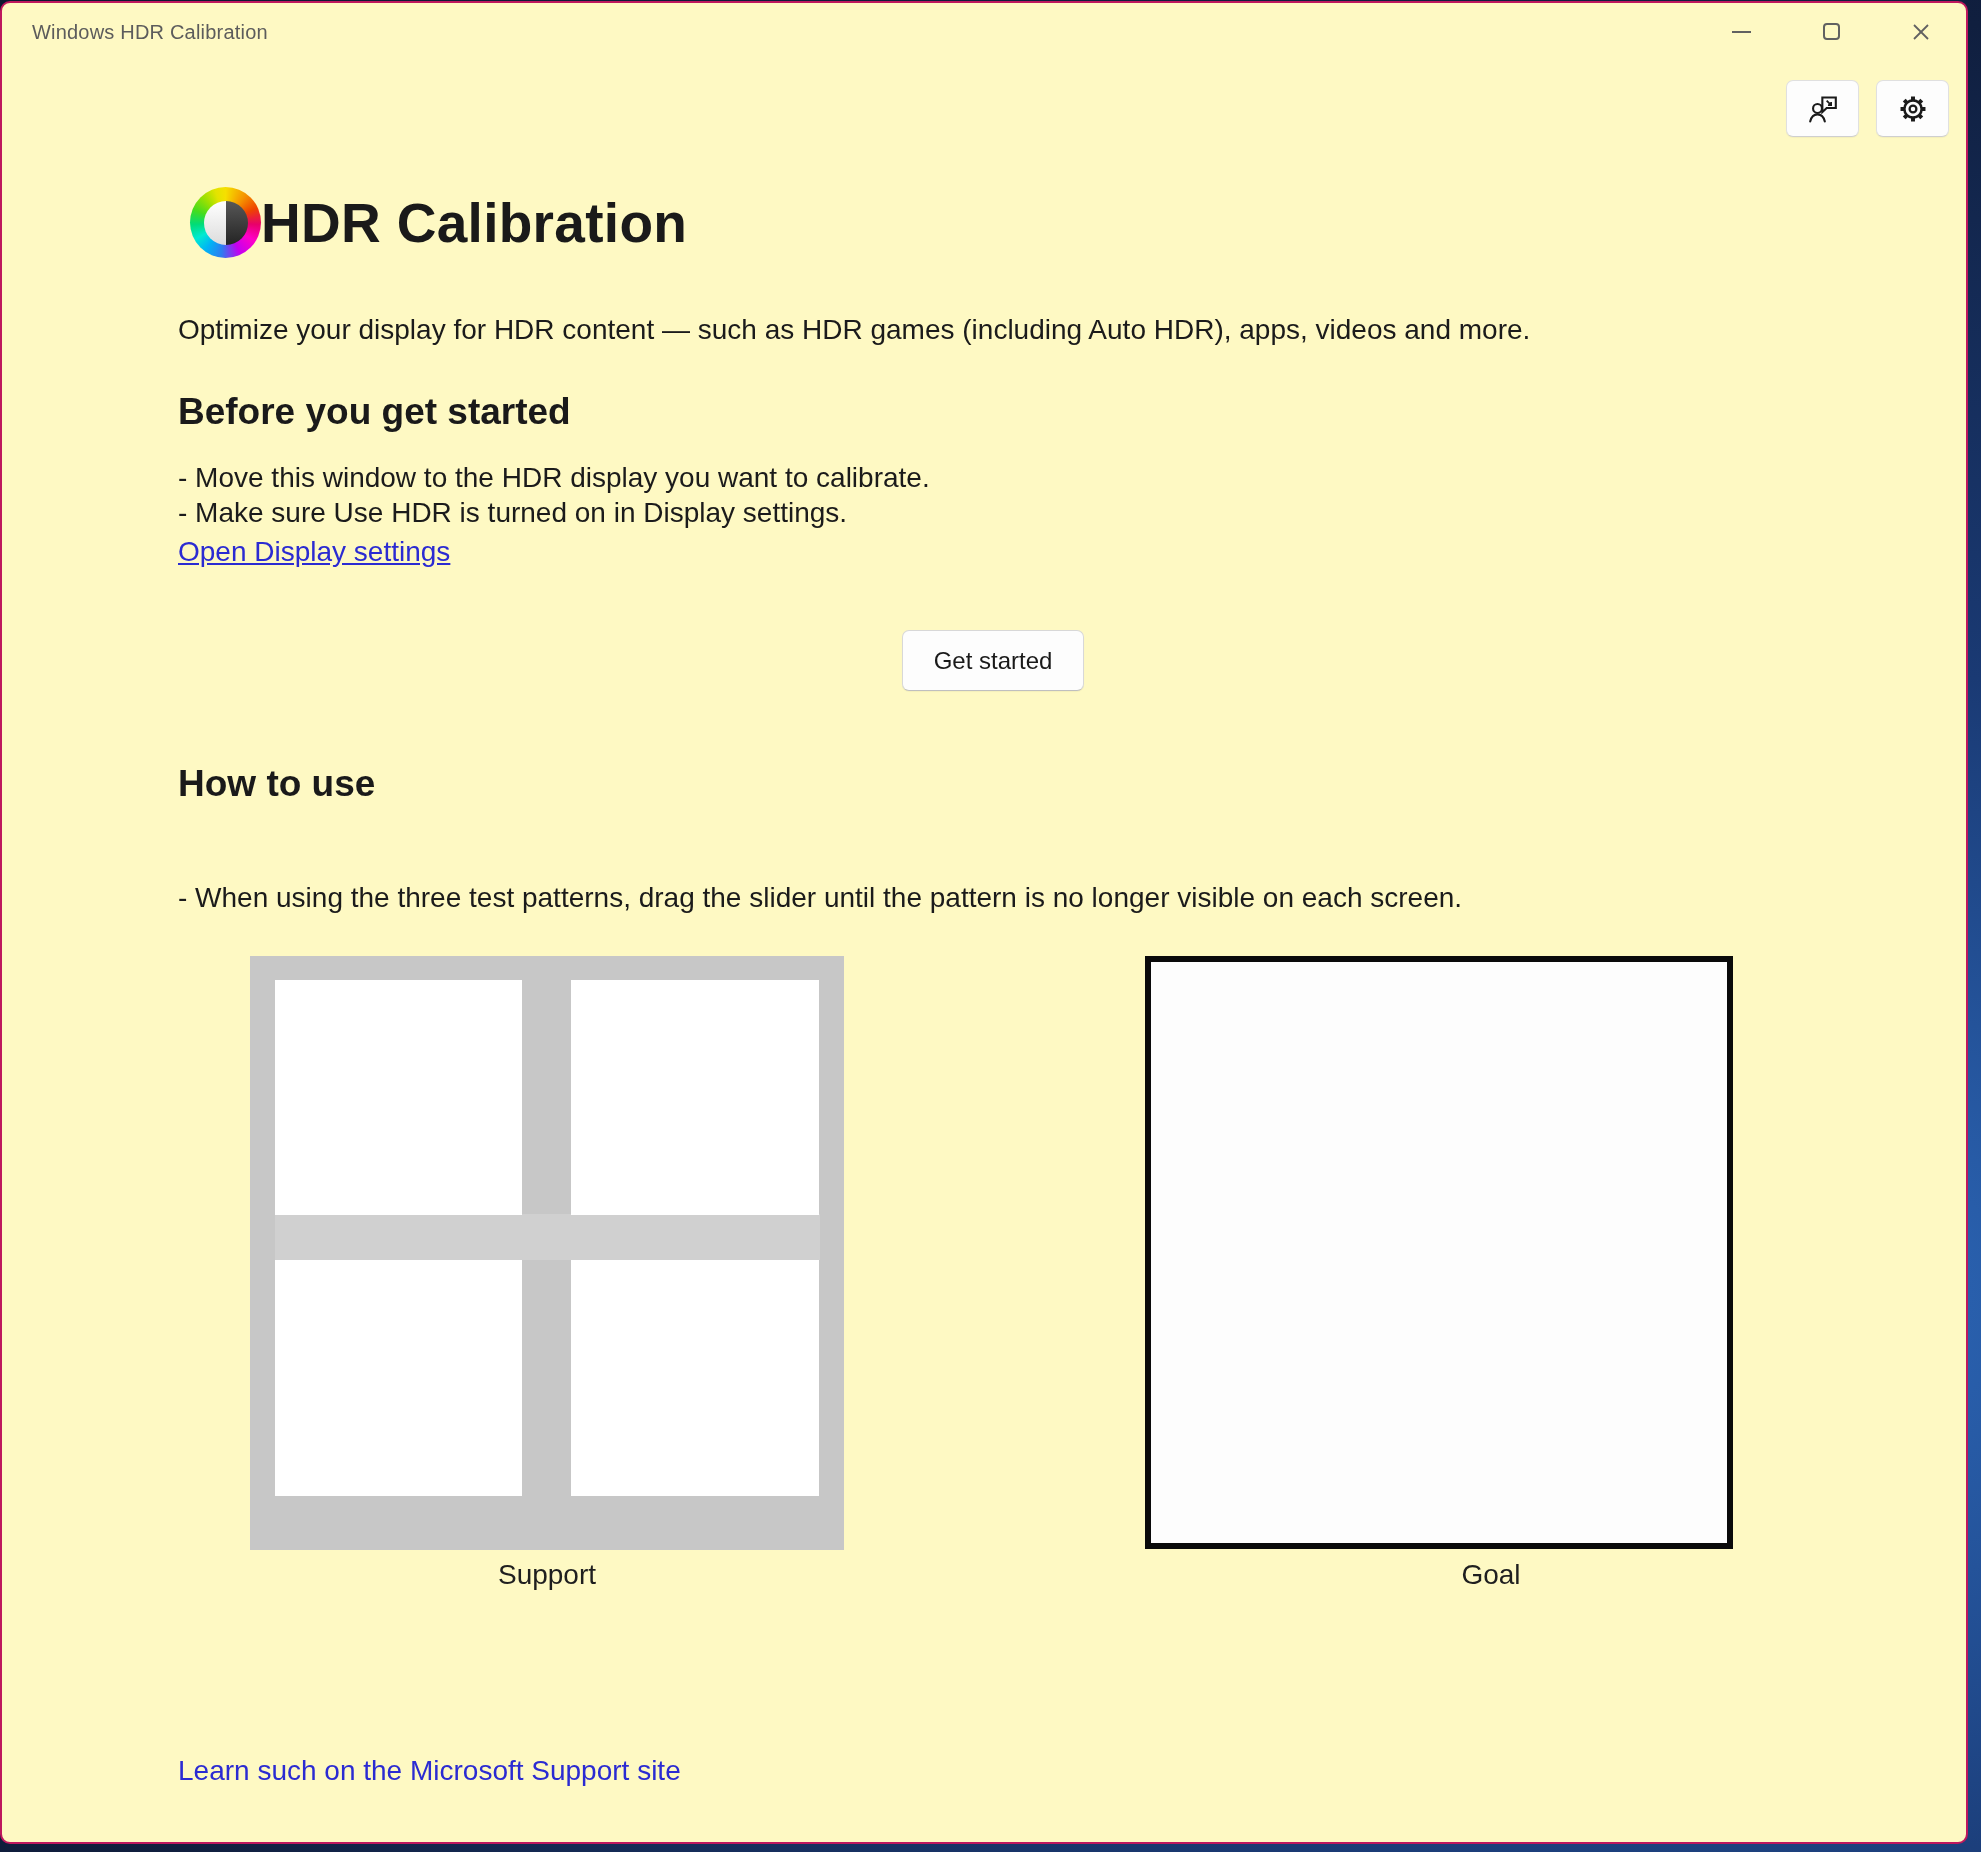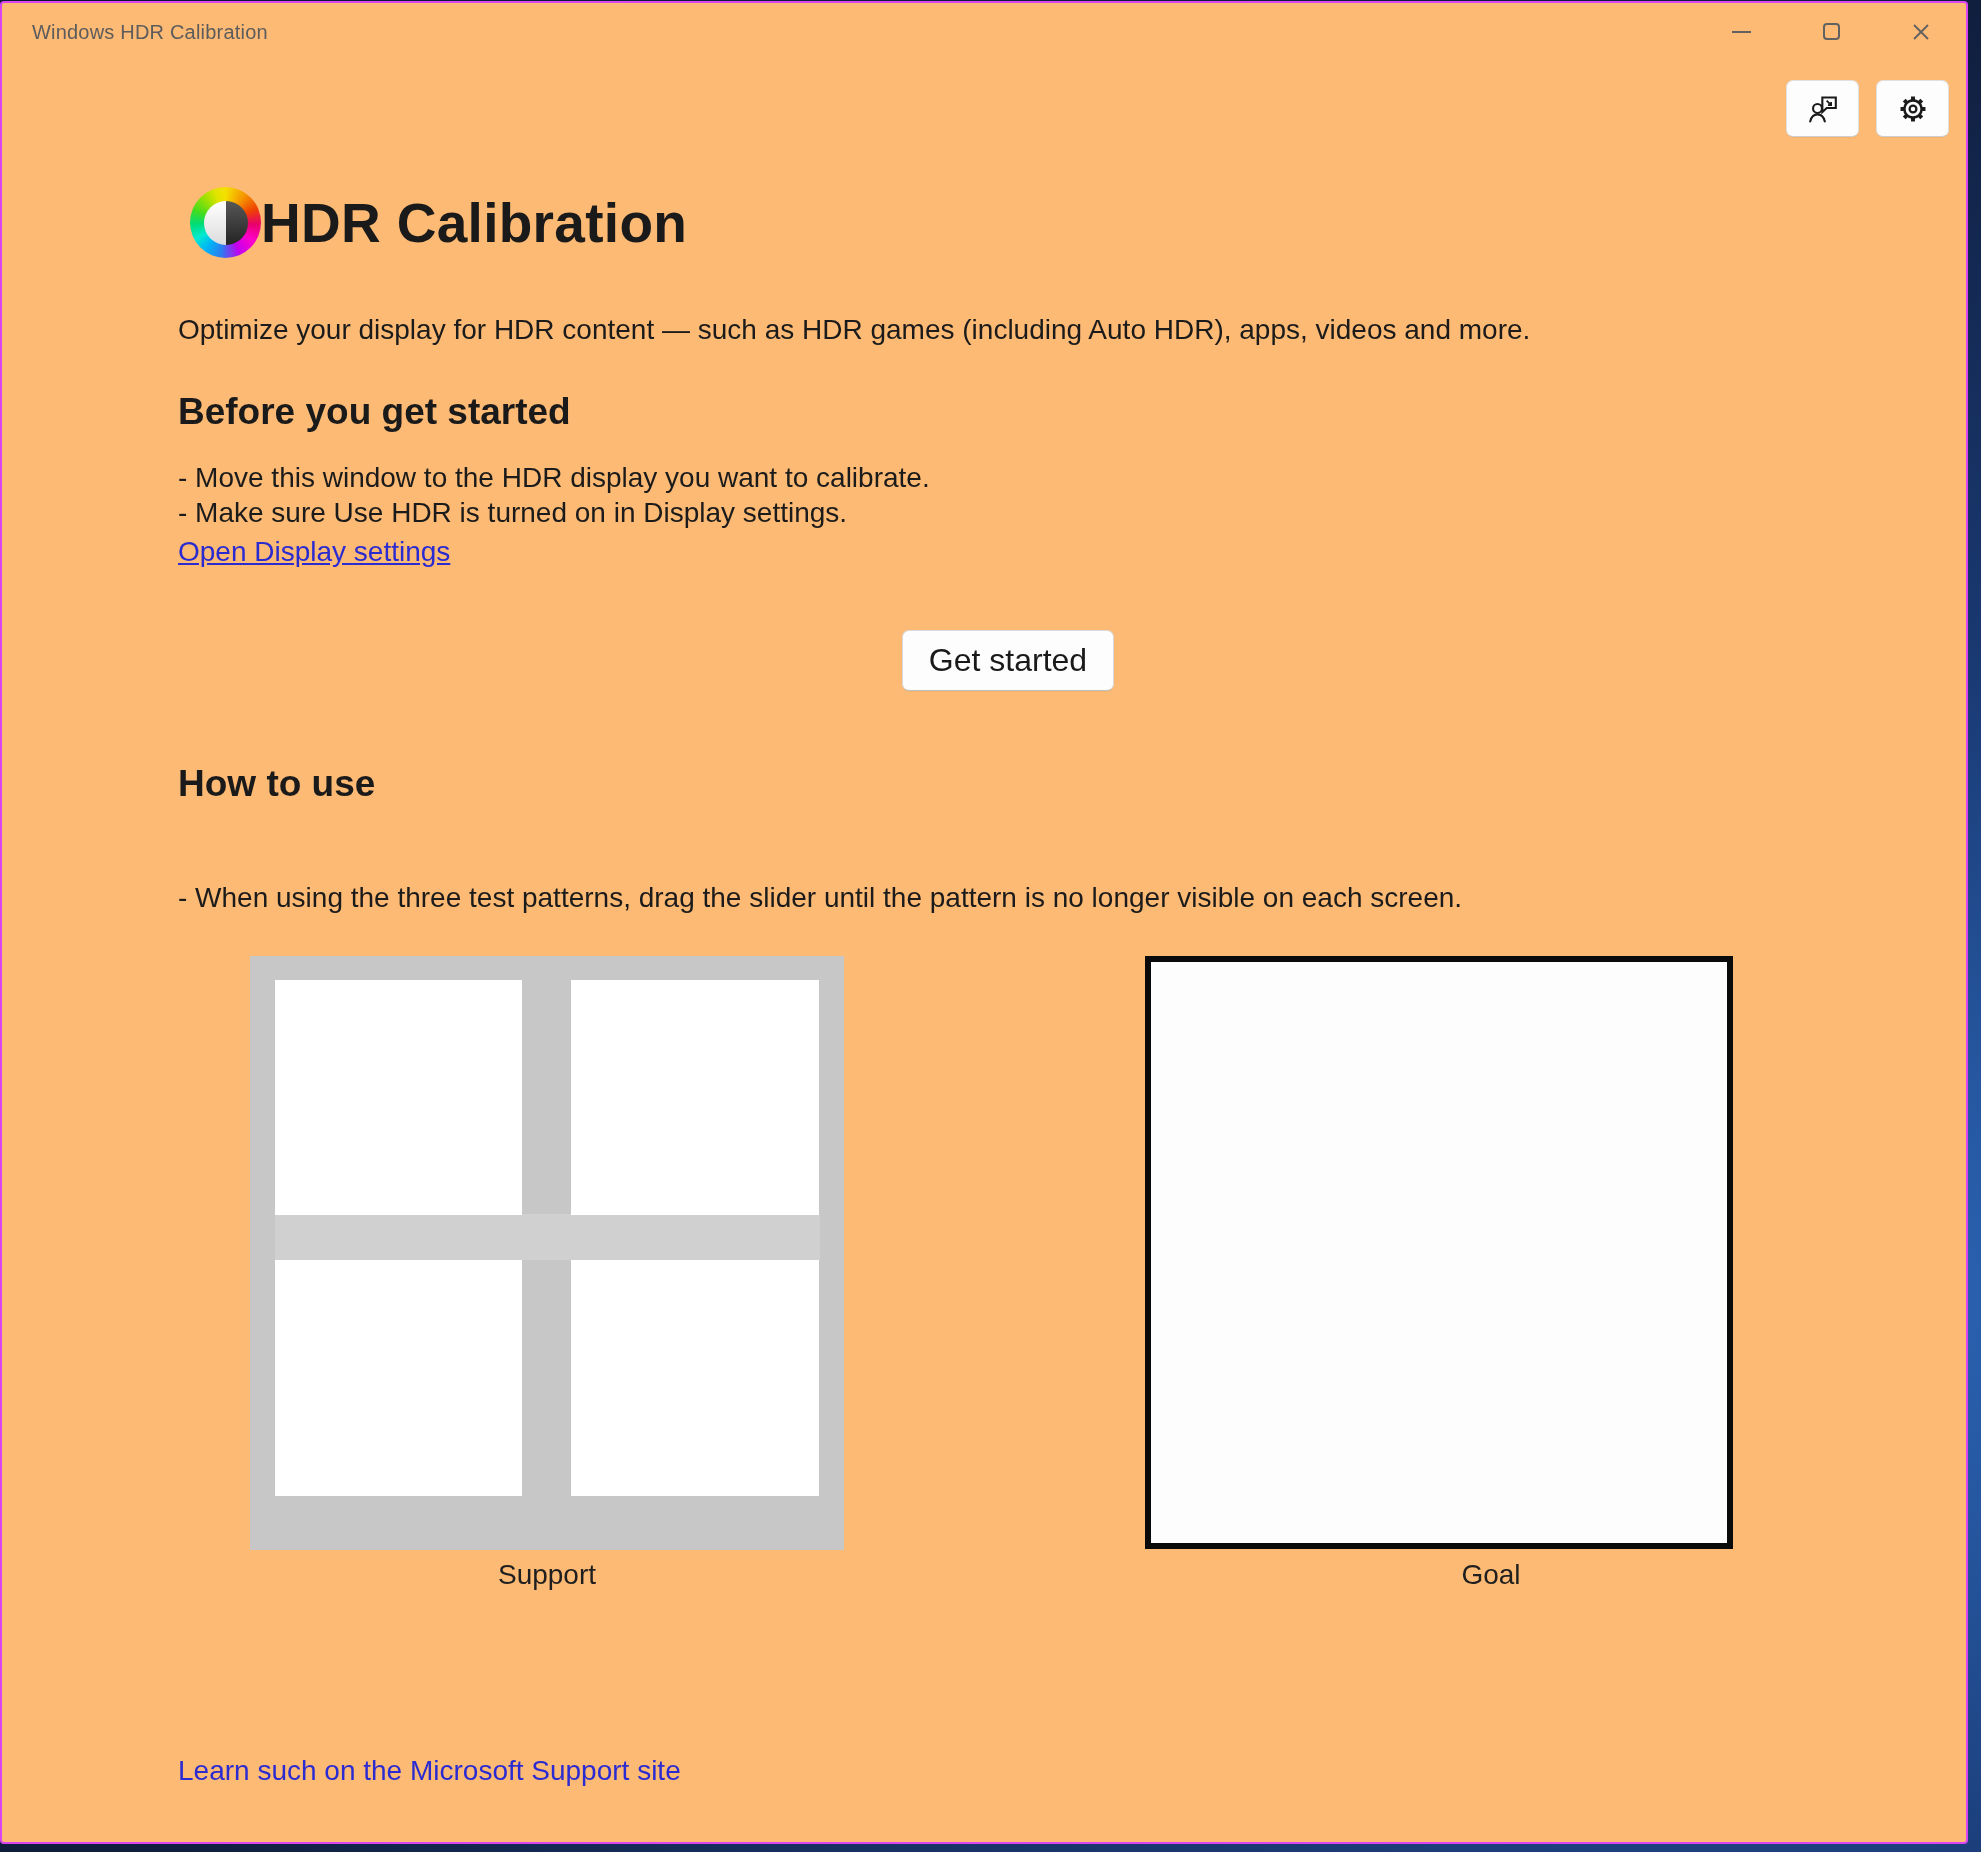--- a/index.html
+++ b/index.html
@@ -4,23 +4,23 @@
 <style>
   * { margin:0; padding:0; box-sizing:border-box; }
   html,body { width:1981px; height:1852px; }
   body {
     font-family:"Liberation Sans","DejaVu Sans",sans-serif;
     position:relative; overflow:hidden;
     background:radial-gradient(ellipse at 88% 70%, #2e6cc0 0%, #1a3a74 35%, #101f3f 70%, #0b1630 100%);
   }
   .window {
     position:absolute; left:0; top:1px; right:13px; bottom:8px;
-    background:#fdba74;
-    border:2px solid #d946ef;
-    border-radius:4px;
+    background:#fef9c3;
+    border:2px solid #be185d;
+    border-radius:10px;
     overflow:hidden;
   }
   
   .titlebar { position:absolute; left:0; top:0; right:0; height:57px; }
   .titlebar-text {
     position:absolute; left:30px; top:18px;
     font-size:20px; color:#5c5c5c; letter-spacing:0.2px;
   }
   .caption-controls { position:absolute; right:0; top:0; display:flex; height:57px; }
   .caption-btn {
@@ -62,23 +62,23 @@
   .bullet { position:absolute; left:176px; font-size:28px; color:#1b1b1b; }
   .b1 { top:459px; }
   .b2 { top:494px; }
   .b-patterns  { top:879px; }
   .b-saturate  { top:1632px; }
   .app-link { font-size:28px; color:#2b2bd2; cursor:pointer; }
   .link-display { position:absolute; left:176px; top:533px; text-decoration:underline; }
   .link-learn   { position:absolute; left:176px; top:1752px; text-decoration:none; }
   
   .get-started {
-    position:absolute; left:900px; top:627px; width:212px; height:61px;
+    position:absolute; left:900px; top:627px; width:182px; height:61px;
     background:#fdfdfd; border:1px solid #d8d8d8; border-bottom-color:#bfbfbf;
-    border-radius:7px; font-family:inherit; font-size:32px; color:#1a1a1a;
+    border-radius:7px; font-family:inherit; font-size:24px; color:#1a1a1a;
     display:flex; align-items:center; justify-content:center; cursor:default;
     box-shadow:0 1px 1px rgba(0,0,0,.04);
   }
   
   .pattern-starting {
     position:absolute; left:248px; top:953px; width:594px; height:594px;
     background:#c7c7c7;
   }
   .ps-band { position:absolute; left:25px; top:258px; width:545px; height:46px; background:#d0d0d0; }
   .ps-q { position:absolute; background:#ffffff; }

